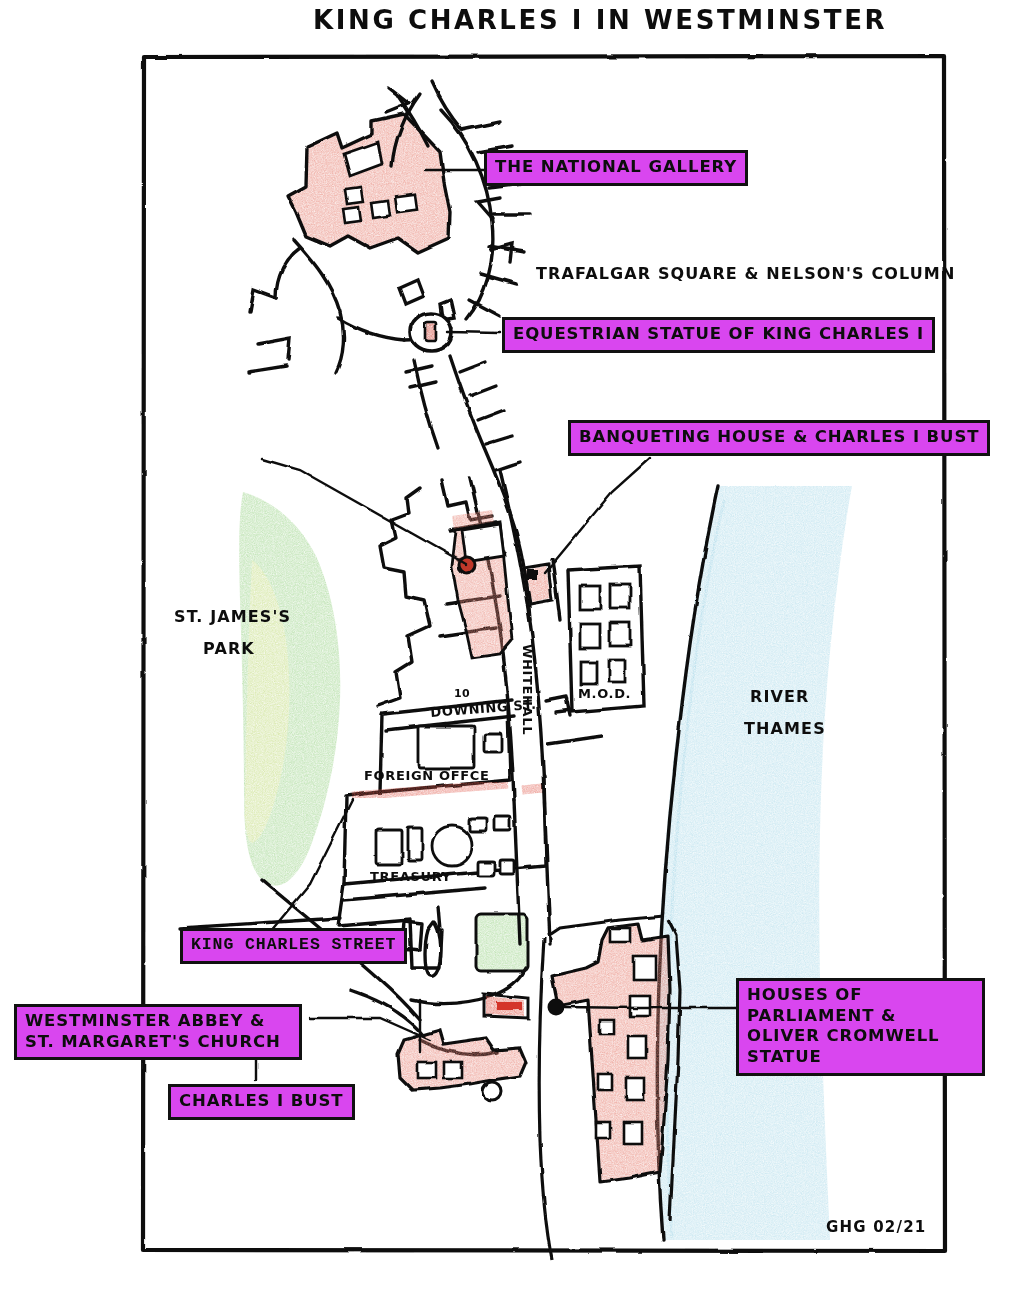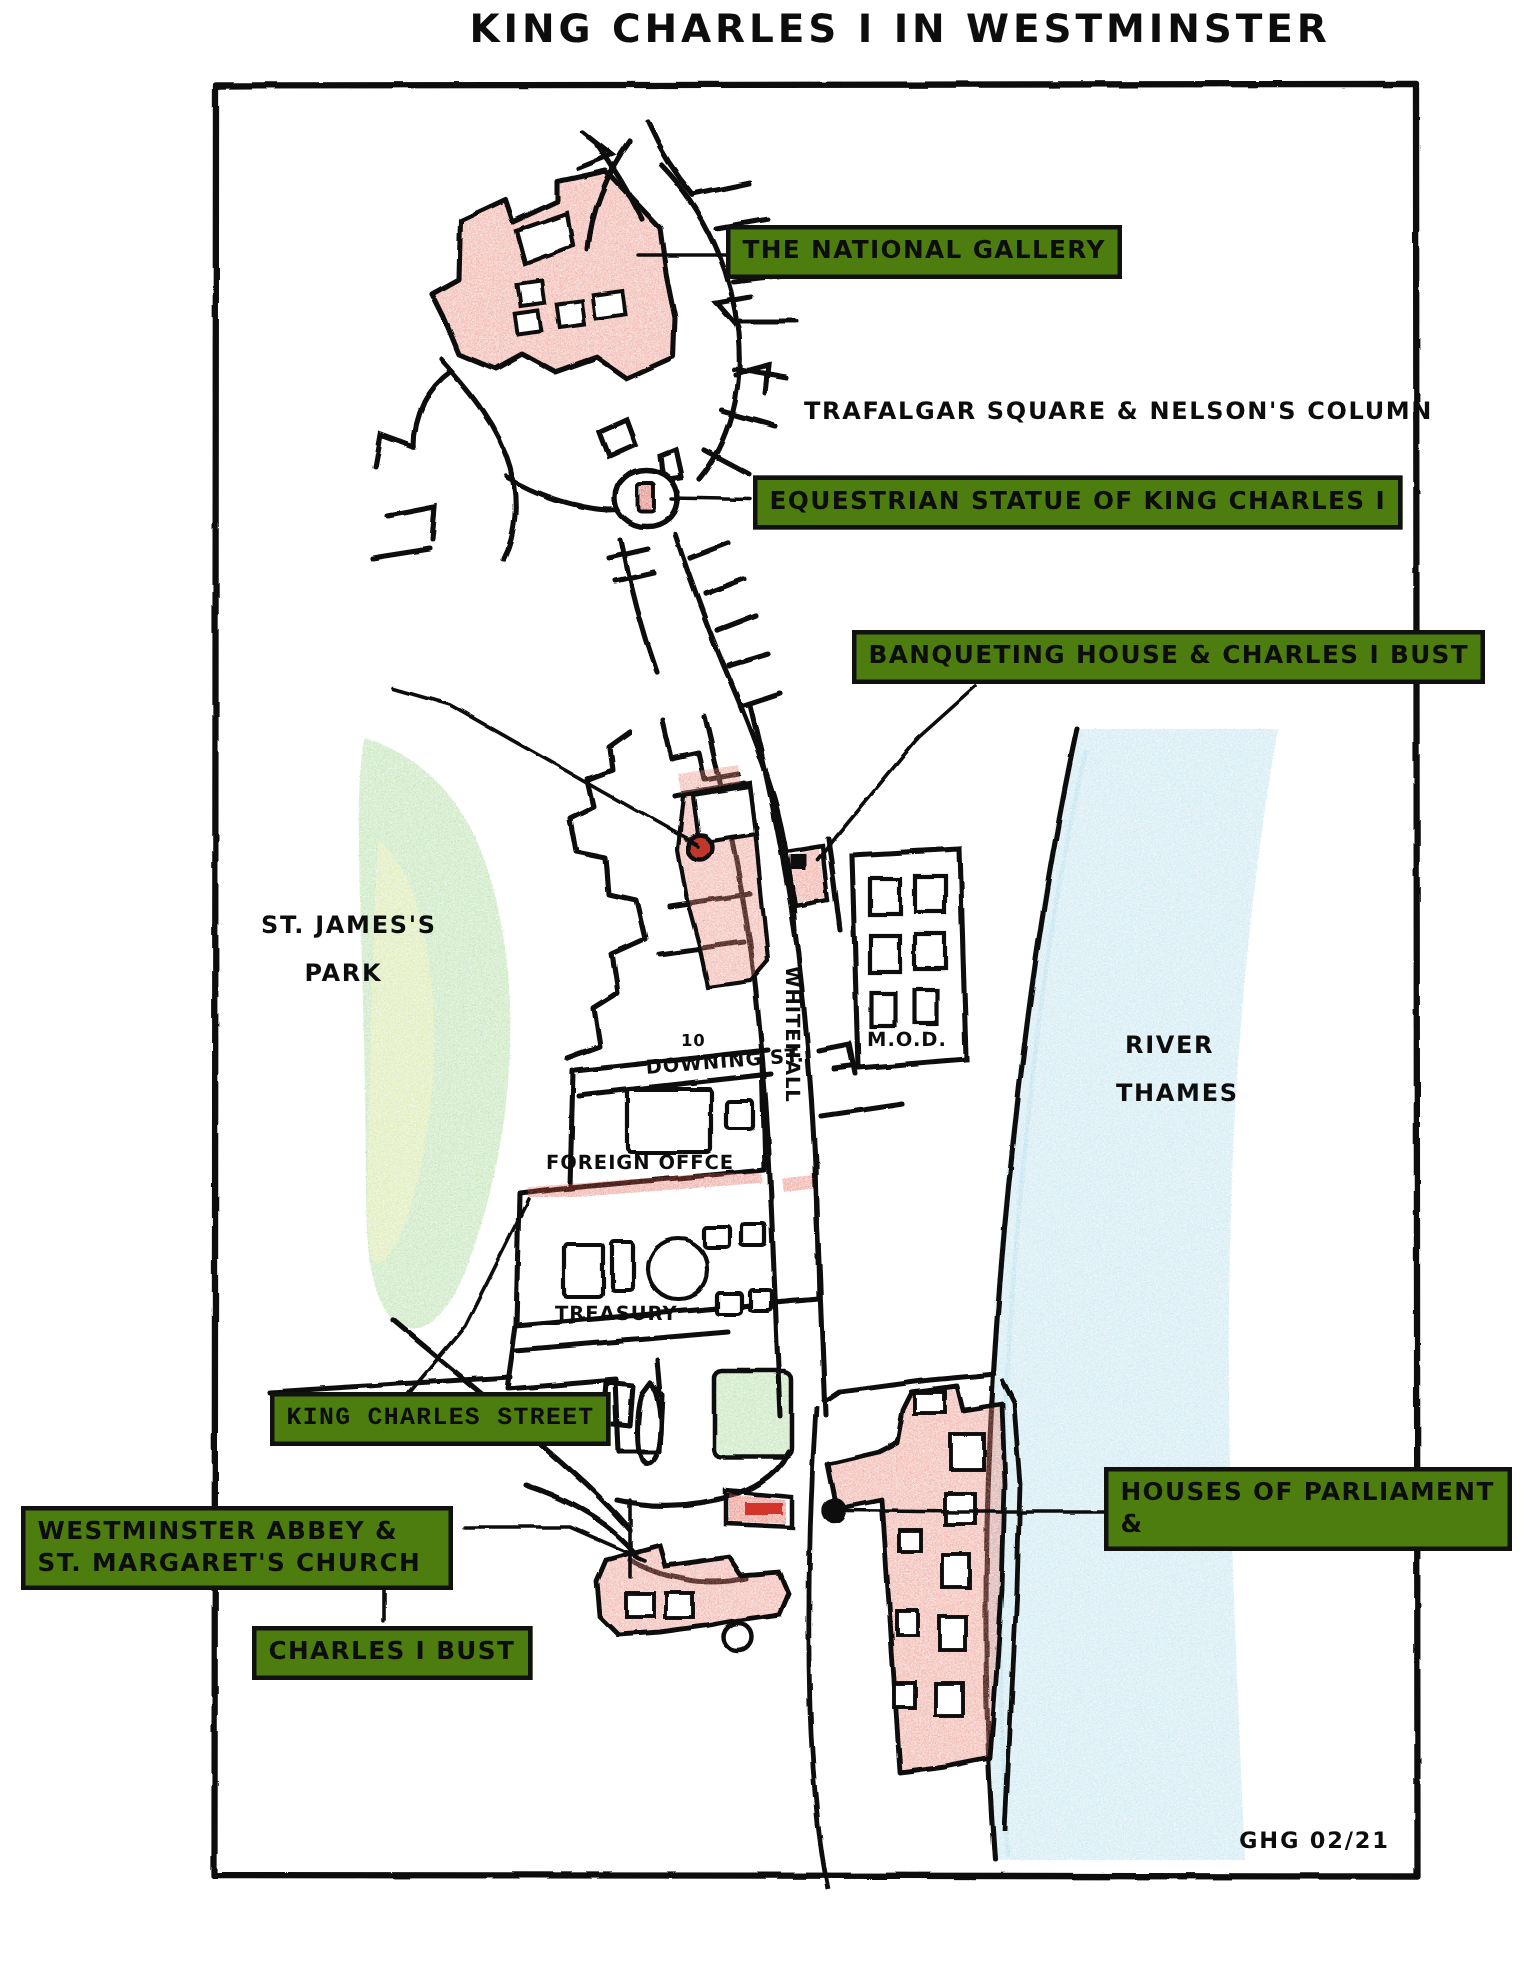--- a/index.html
+++ b/index.html
@@ -19,21 +19,21 @@
     white-space:nowrap;
     line-height:1.05;
     transform-origin:left top;
   }
   .title{
     font-size:26px;letter-spacing:0.10em;
   }
   .callout{
     position:absolute;
     border:3px solid #111;
-    background:#4d7c0f;
+    background:#d946ef;
     padding:4px 8px 5px 8px;
     font-family:"DejaVu Sans","Liberation Sans",sans-serif;
     font-weight:700;
     font-size:16.5px;
     letter-spacing:0.055em;
     color:#0d0d0d;
     white-space:nowrap;
     line-height:1.25;
     box-sizing:border-box;
   }
@@ -369,22 +369,23 @@
 
   <div class="callout" style="left:180px;top:928px;font-family:Liberation Mono, monospace;">KING CHARLES STREET</div>
 
   <div class="callout two-line" style="left:14px;top:1004px;width:288px;">
     <div>WESTMINSTER ABBEY &amp;</div>
     <div>ST. MARGARET'S CHURCH</div>
   </div>
 
   <div class="callout" style="left:168px;top:1084px;">CHARLES I BUST</div>
 
-  <div class="callout two-line" style="left:736px;top:978px;width:272px;">
+  <div class="callout two-line" style="left:736px;top:978px;width:249px;">
     <div>HOUSES OF PARLIAMENT &amp;</div>
+    <div>OLIVER CROMWELL STATUE</div>
   </div>
 
   <div class="handtext maplabel" style="left:536px;top:266px;">TRAFALGAR SQUARE &amp; NELSON'S COLUMN</div>
 
   <div class="handtext maplabel" style="left:174px;top:609px;">ST. JAMES'S</div>
   <div class="handtext maplabel" style="left:203px;top:641px;">PARK</div>
 
   <div class="handtext maplabel" style="left:750px;top:689px;">RIVER</div>
   <div class="handtext maplabel" style="left:744px;top:721px;">THAMES</div>
 

